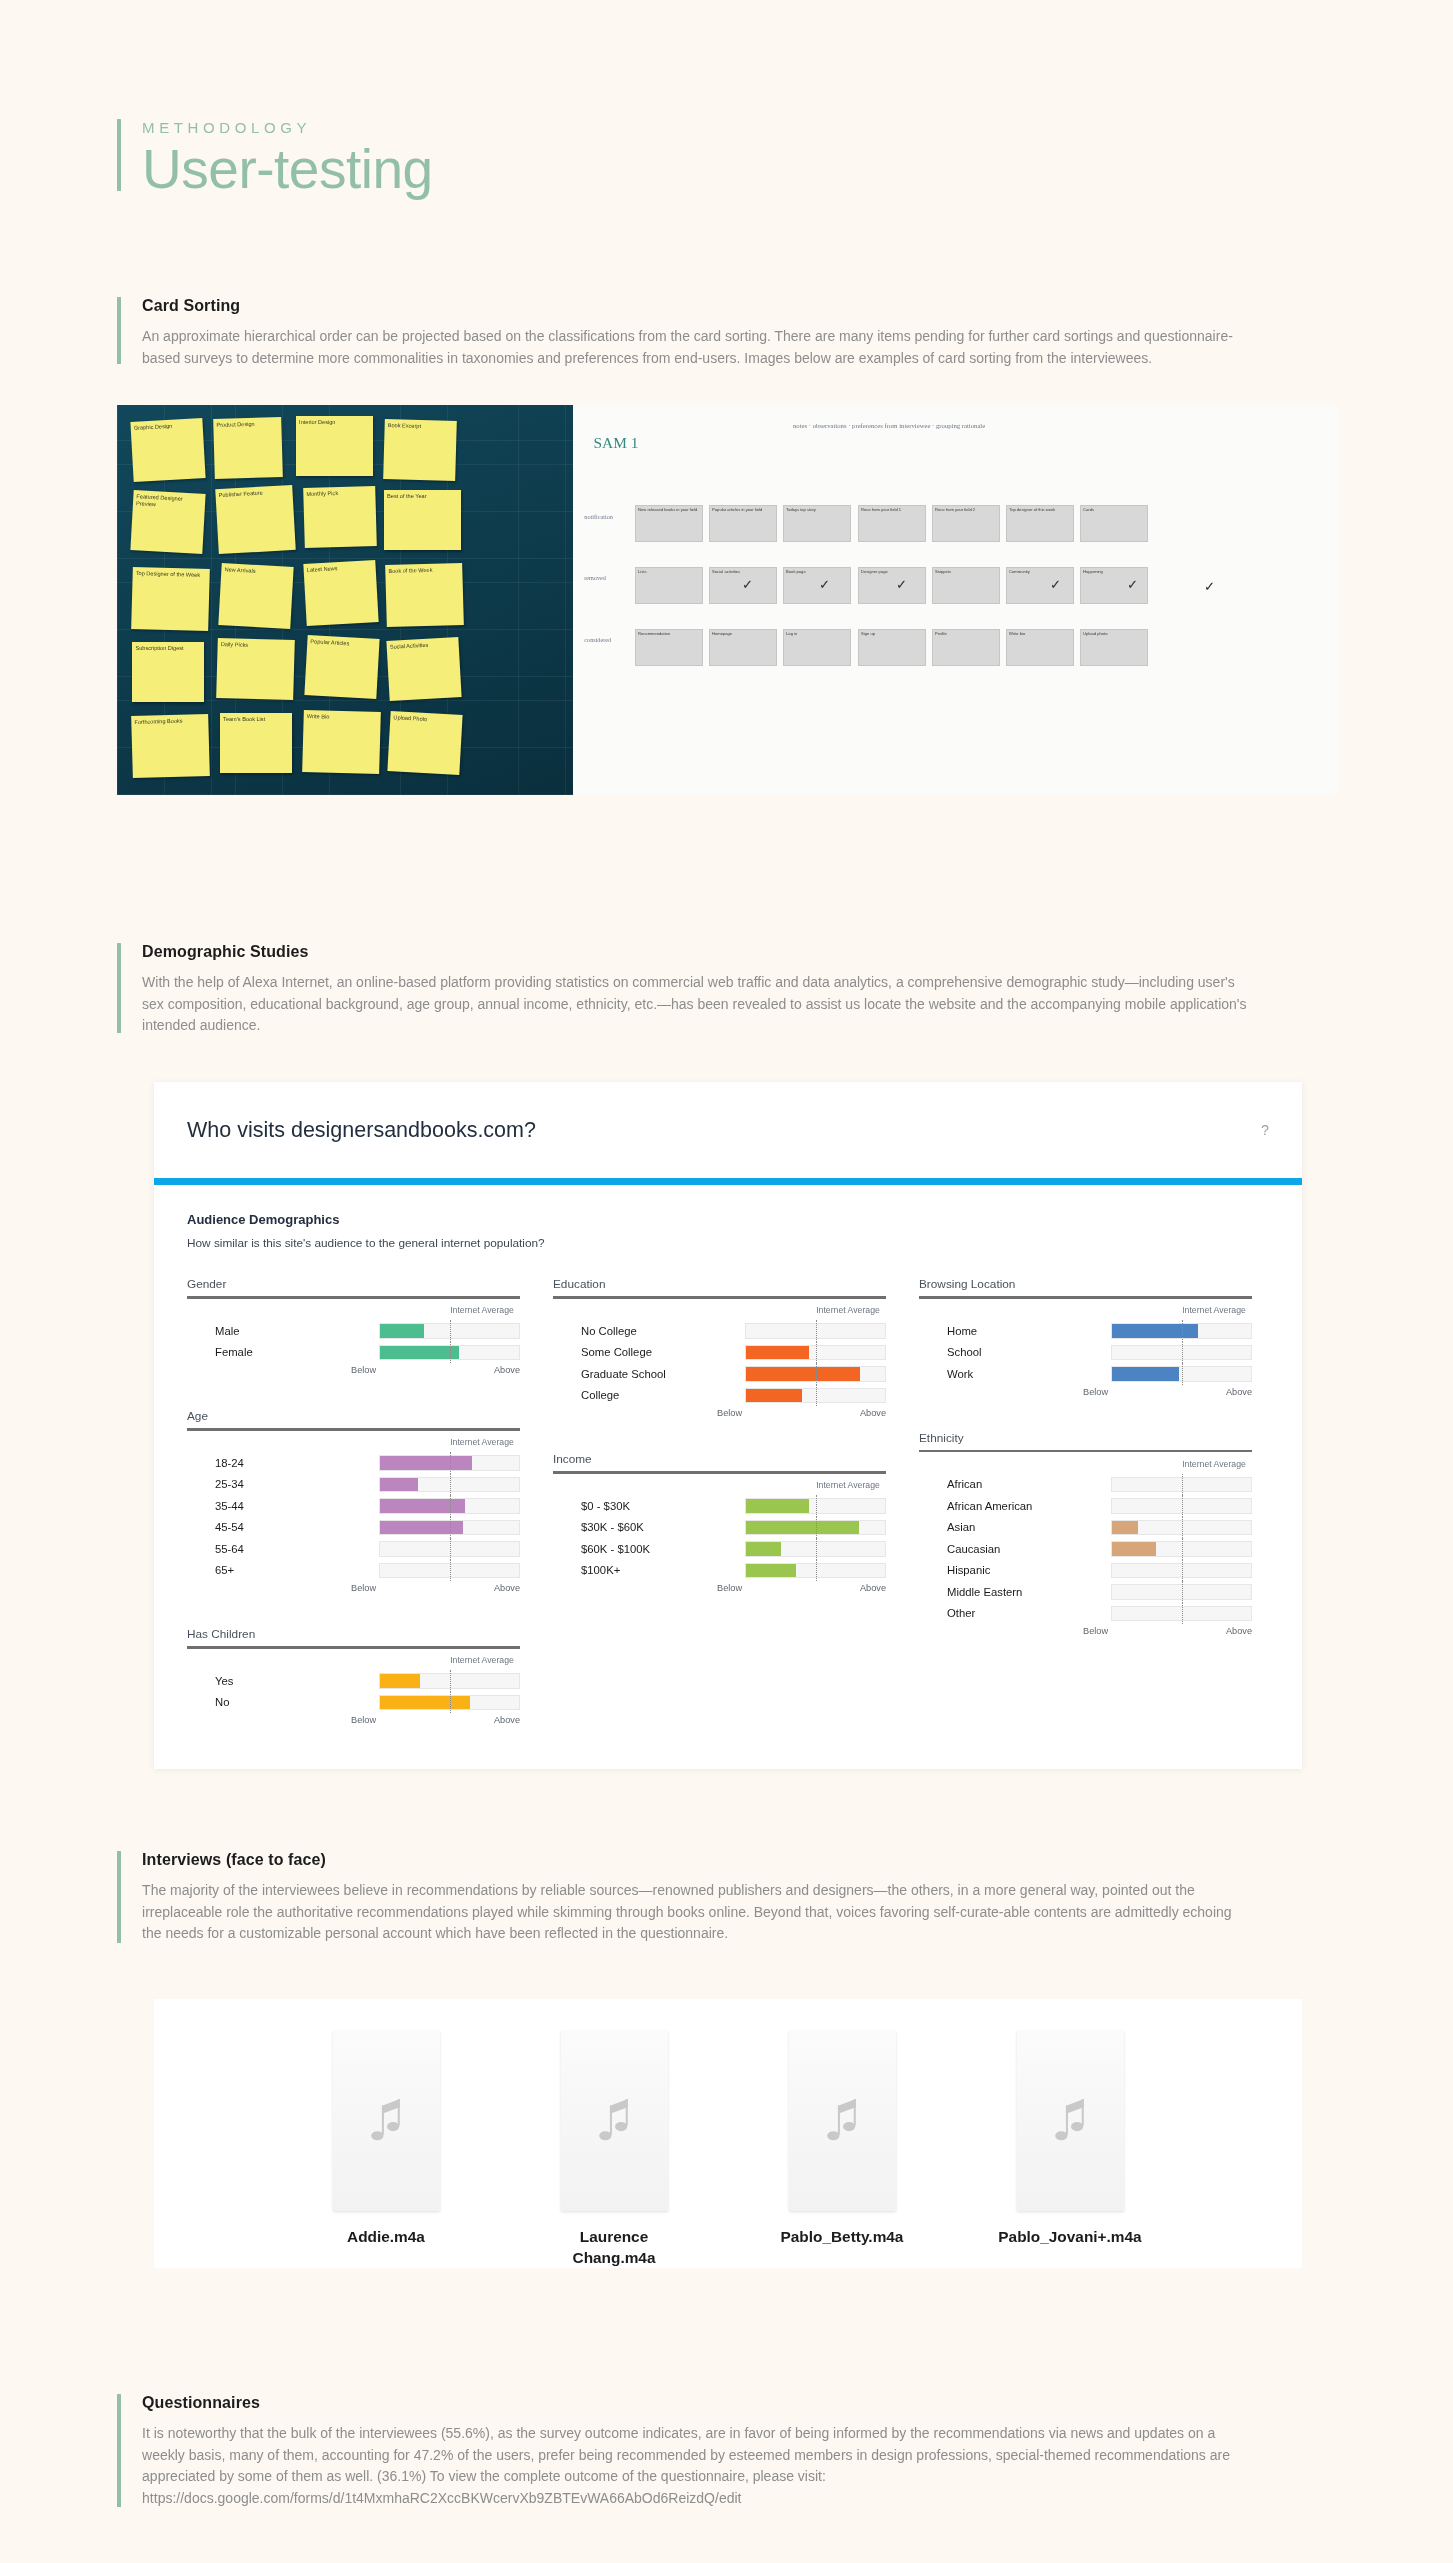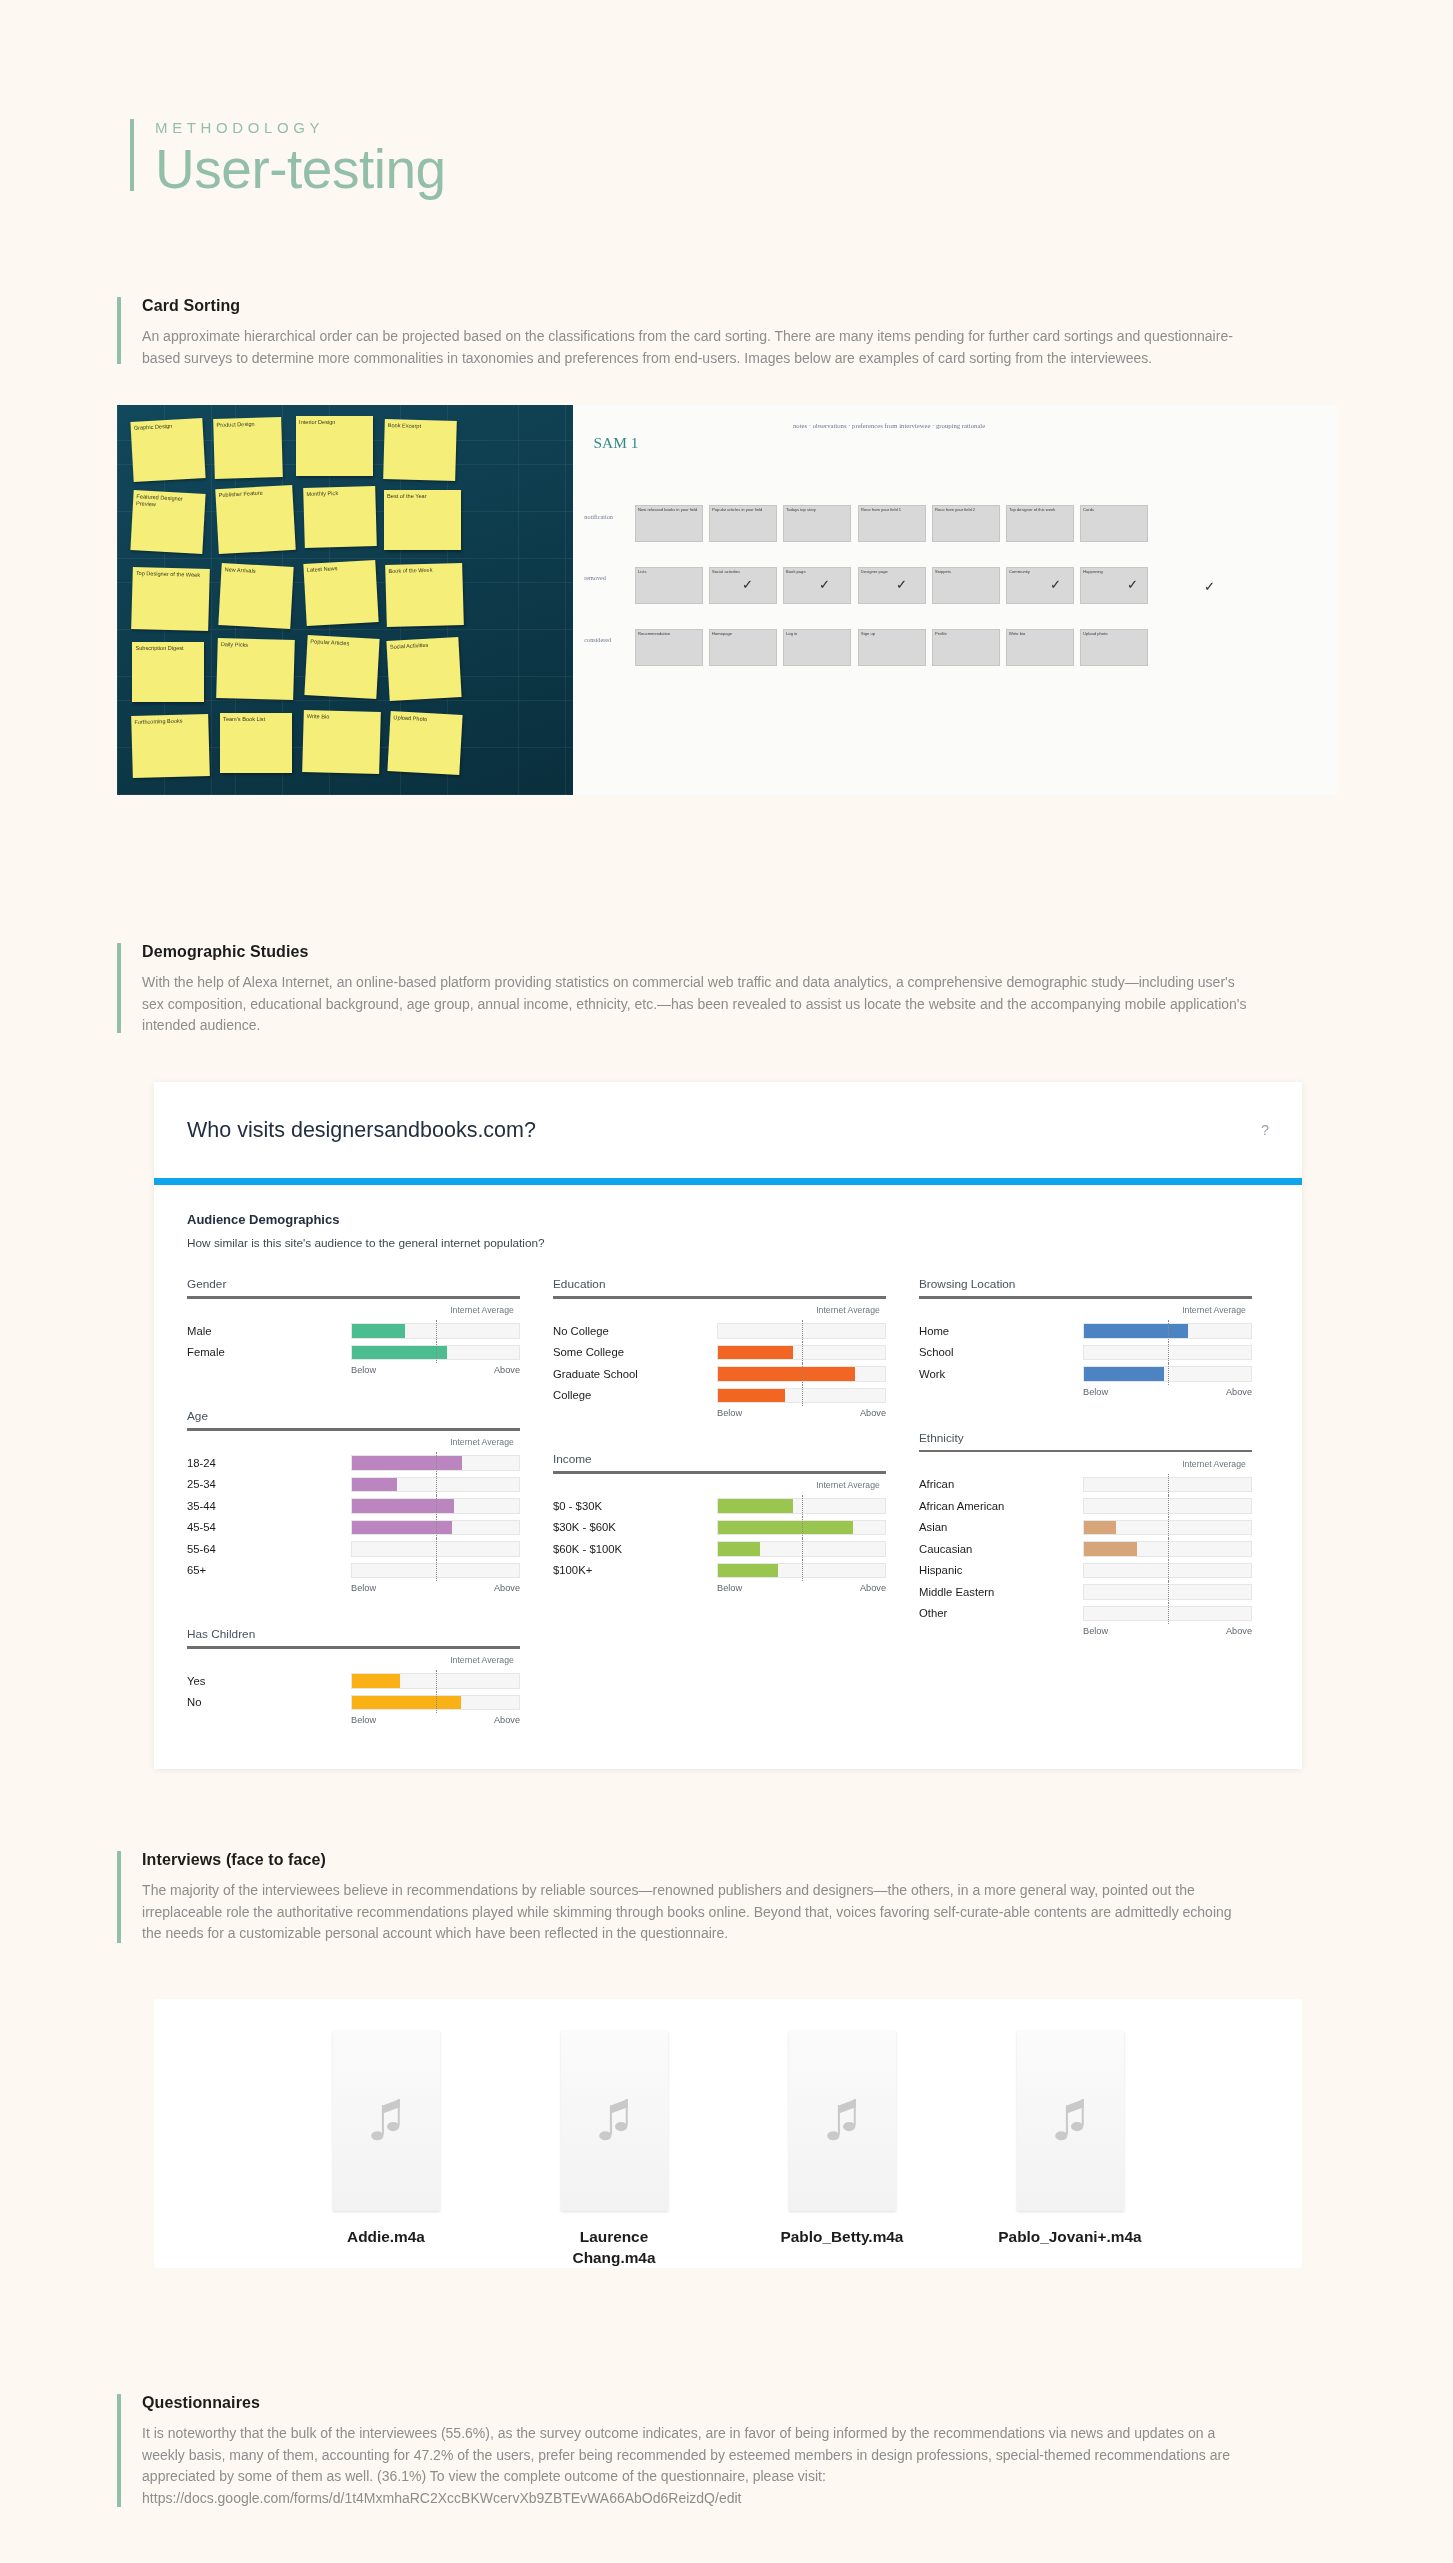--- a/index.html
+++ b/index.html
@@ -5,21 +5,21 @@
   * { box-sizing: border-box; margin:0; padding:0; }
   html, body { background:#fdf8f2; }
   body {
     width:1454px; height:4052px;
     font-family:"Liberation Sans", sans-serif;
     color:#4a4a4a;
     position:relative;
     overflow:hidden;
   }
   
-  .page-header { position:absolute; left:130px; top:119px; display:flex; }
+  .page-header { position:absolute; left:117px; top:119px; display:flex; }
   .accent-rule { width:3.6px; background:#93bfa8; border-radius:0.5px; }
   .header-text { padding-left:21.5px; }
   .eyebrow {
     font-size:15px; letter-spacing:4.6px; color:#93bfa8; font-weight:400;
     text-transform:uppercase;
   }
   .big-title {
     font-size:55px; color:#93bfa8; font-weight:300; line-height:1.08;
     margin-top:4.1px; letter-spacing:-0.5px;
   }
@@ -59,21 +59,21 @@
   .alexa-sub h3 { font-size:13px; color:#232f3e; font-weight:700; }
   .alexa-sub p  { font-size:11.8px; color:#3d4852; margin-top:9.2px; }
   .demo-grid { display:flex; padding:27px 33px 0 33px; gap:33px; flex-wrap:wrap; }
   .demo-col { width:333px; }
   .demo-block { margin-bottom:34px; }
   .demo-block h4 { font-size:11.8px; color:#47525d; font-weight:400; margin-bottom:5.1px; }
   .demo-rule { height:2.6px; background:#6f6f6f; }
   .ia-label { font-size:8.7px; color:#6d7680; text-align:right; margin:6.2px 0 7.2px 0;
               padding-right:6.2px; }
   .demo-row { display:flex; align-items:center; height:17.4px; margin-bottom:4.1px; }
-  .demo-row .cat { width:164px; font-size:11.3px; color:#1b1b1b; }
+  .demo-row .cat { width:164px; font-size:11.3px; color:#1b1b1b;margin-left:28px; }
   .track { position:relative; flex:1; height:15.4px; background:#f6f6f6; border:0.5px solid #e6e6e6; }
   .track .mid { position:absolute; left:50%; top:-4.1px; bottom:-4.1px; width:0;
                 border-left:1.5px dotted #8a8a8a; }
   .fill { position:absolute; left:0; top:0; bottom:0; }
   .scale { display:flex; justify-content:space-between; font-size:9.2px; color:#5e6670;
            margin-left:164px; margin-top:1px; }
 
   
   .files-panel { position:absolute; left:154px; top:1999px; width:1148px; height:269px;
                  background:#fff; }

